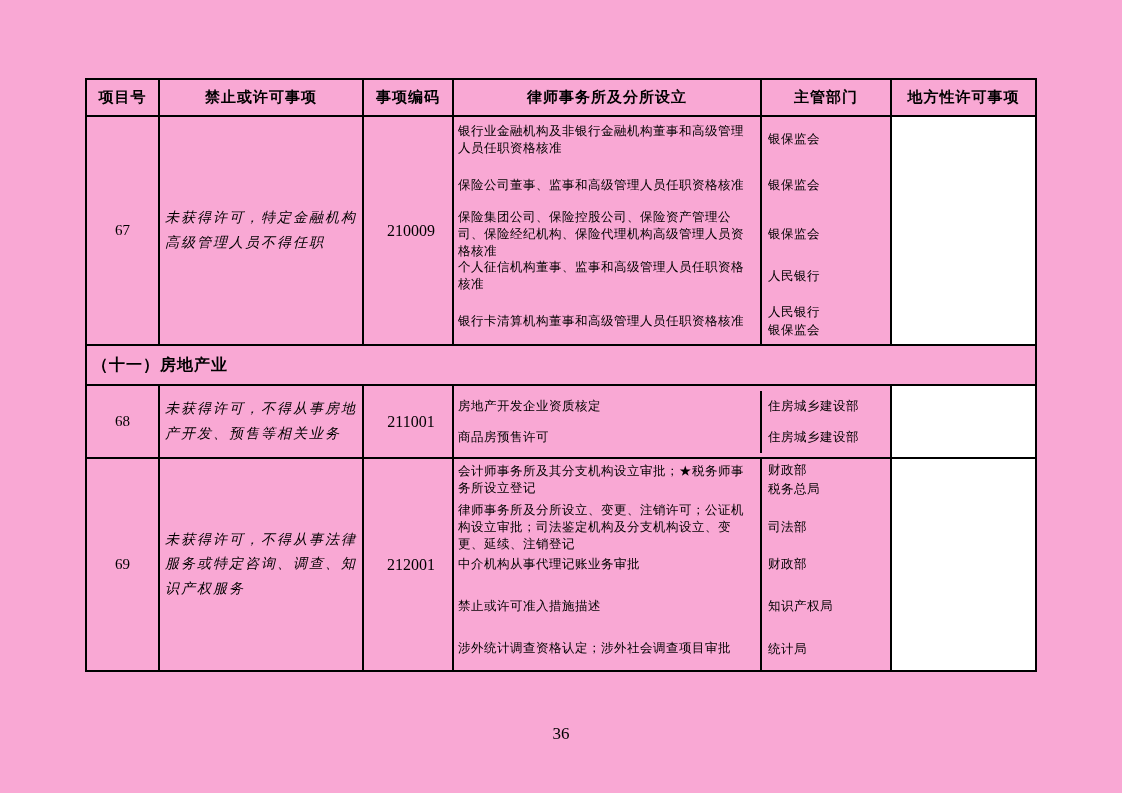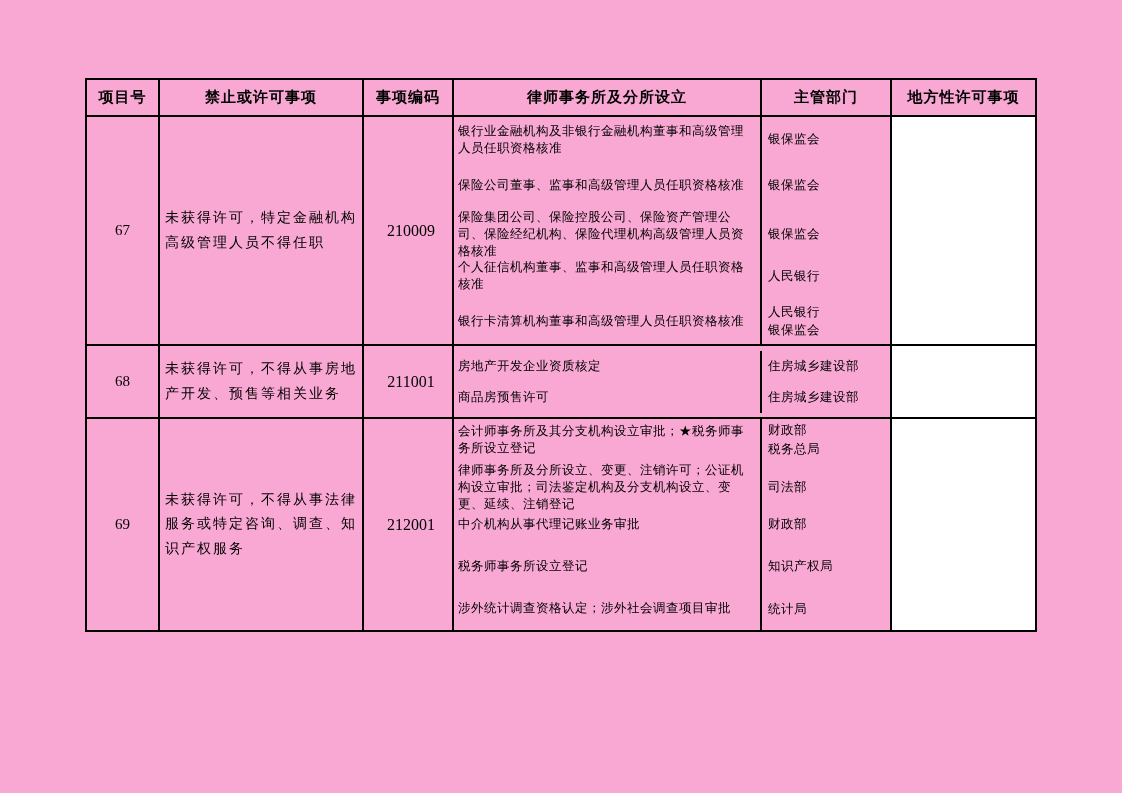--- a/index.html
+++ b/index.html
@@ -29,21 +29,21 @@
     font-size:15px;
     letter-spacing:1px;
     text-align:center;
     height:35px;
     padding:0 2px;
   }
   td.cell-id {
     text-align:center;
     font-size:15px;
   }
-  td.cell-item { padding:11px 5px; }
+  td.cell-item { padding:11px 5px;font-style:italic; }
   td.cell-item .item-text {
     font-size:14px;
     letter-spacing:2px;
     line-height:1.75;
     text-align:left;
   }
   td.cell-code {
     font-size:16px;
     padding-left:7px;
     text-align:center;
@@ -151,20 +151,23 @@
             <div class="pair">
               <div class="measure">银行卡清算机构董事和高级管理人员任职资格核准</div>
               <div class="dept">人民银行
 银保监会</div>
             </div>
           </div>
         </td>
         <td class="cell-local"></td>
       </tr>
 
+      <tr class="section-row">
+        <td colspan="6">（十一）房地产业</td>
+      </tr>
 
       <tr>
         <td class="cell-id">68</td>
         <td class="cell-item">
           <div class="item-text">未获得许可，不得从事房地产开发、预售等相关业务</div>
         </td>
         <td class="cell-code">211001</td>
         <td class="cell-measures" colspan="2">
           <div class="pairs pairs-short">
             <div class="pair">
@@ -196,28 +199,29 @@
             </div>
             <div class="pair">
               <div class="measure">律师事务所及分所设立、变更、注销许可；公证机构设立审批；司法鉴定机构及分支机构设立、变更、延续、注销登记</div>
               <div class="dept">司法部</div>
             </div>
             <div class="pair">
               <div class="measure">中介机构从事代理记账业务审批</div>
               <div class="dept">财政部</div>
             </div>
             <div class="pair">
-              <div class="measure">税务师事务所设立登记</div>
+              <div class="measure">禁止或许可准入措施描述</div>
               <div class="dept">知识产权局</div>
             </div>
             <div class="pair">
               <div class="measure">涉外统计调查资格认定；涉外社会调查项目审批</div>
               <div class="dept">统计局</div>
             </div>
           </div>
         </td>
         <td class="cell-local"></td>
       </tr>
 
     </tbody>
   </table>
 
+  <div class="page-number">36</div>
 </div>
 
 </body></html>

